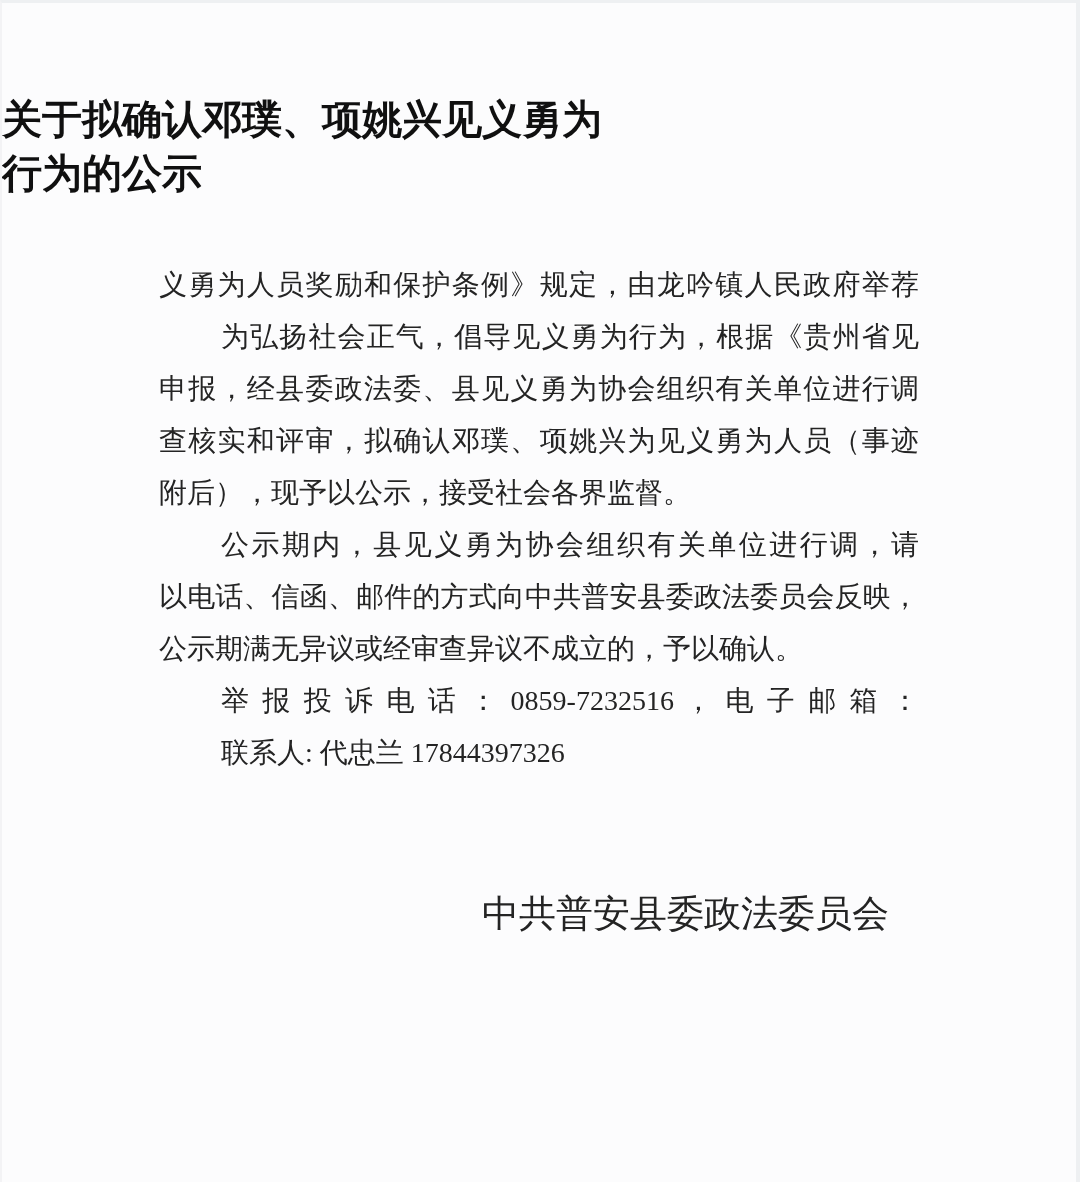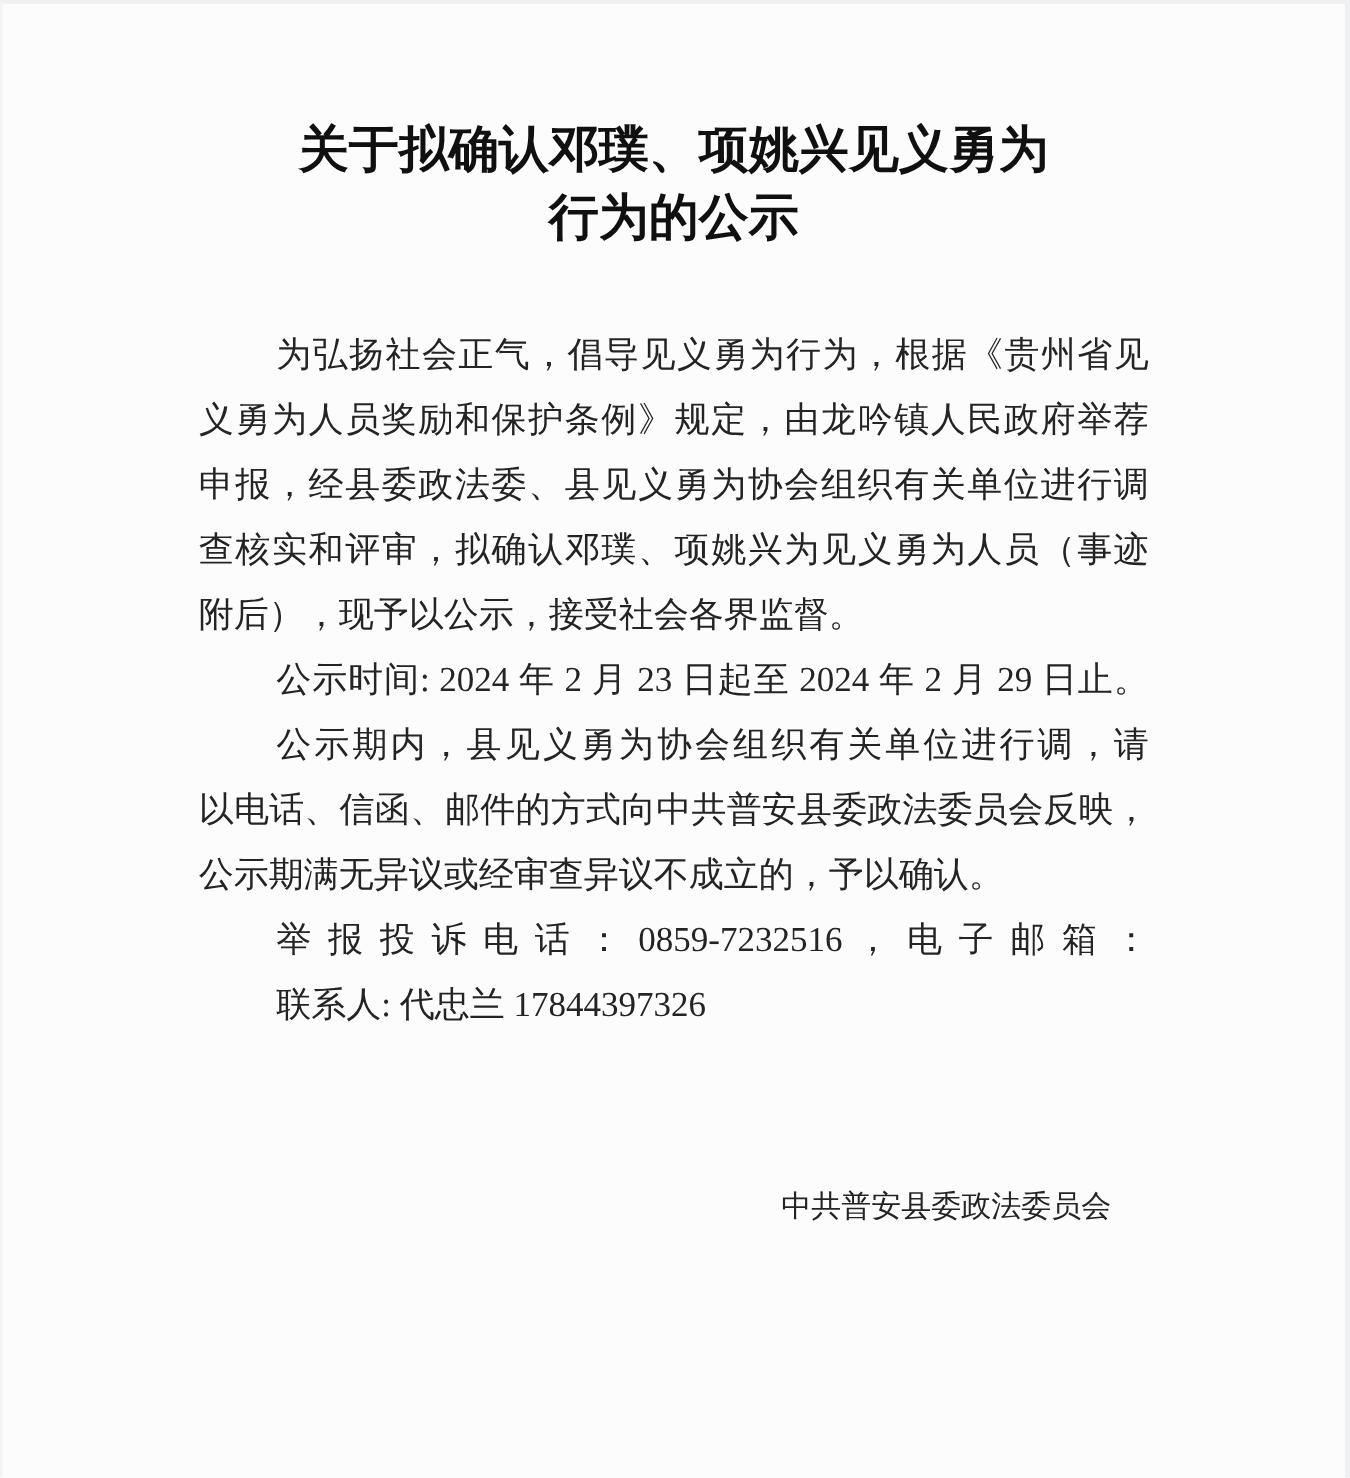--- a/index.html
+++ b/index.html
@@ -15,21 +15,21 @@
     box-sizing: border-box;
     border-top: 3px solid #eef0f2;
     border-left: 2px solid #f3f3f5;
     border-right: 4px solid #eef0f2;
     overflow: hidden;
   }
   .doc {
     padding-top: 90px;
   }
   .title-block {
-    text-align: center;
+    text-align: left;
   }
   .title-line {
     font-size: 40px;
     font-weight: bold;
     line-height: 54px;
     color: #101010;
     letter-spacing: 0px;
   }
   .body-block {
     width: 760px;
@@ -43,21 +43,21 @@
   }
   .line.j {
     text-align: justify;
     text-align-last: justify;
   }
   .line.ind {
     text-indent: 62px;
   }
   .sign-block {
     margin-top: 109px;
-    font-size: 24px;
+    font-size: 37px;
     line-height: 52px;
     color: #242424;
   }
   .sign-line {
     text-align: right;
   }
   .sig-pad {
     padding-right: 187px;
   }
   .date-pad {
@@ -68,26 +68,25 @@
 <body>
 
 <div class="doc">
 
   <div class="title-block">
     <div class="title-line">关于拟确认邓璞、项姚兴见义勇为</div>
     <div class="title-line">行为的公示</div>
   </div>
 
   <div class="body-block">
+    <div class="line j">义勇为人员奖励和保护条例》规定，由龙吟镇人民政府举荐</div>
     <div class="line j ind">为弘扬社会正气，倡导见义勇为行为，根据《贵州省见</div>
-    <div class="line j">义勇为人员奖励和保护条例》规定，由龙吟镇人民政府举荐</div>
     <div class="line j">申报，经县委政法委、县见义勇为协会组织有关单位进行调</div>
     <div class="line j">查核实和评审，拟确认邓璞、项姚兴为见义勇为人员（事迹</div>
     <div class="line">附后），现予以公示，接受社会各界监督。</div>
-    <div class="line j ind">公示时间: 2024 年 2 月 23 日起至 2024 年 2 月 29 日止。</div>
     <div class="line j ind">公示期内，县见义勇为协会组织有关单位进行调，请</div>
     <div class="line j">以电话、信函、邮件的方式向中共普安县委政法委员会反映，</div>
     <div class="line">公示期满无异议或经审查异议不成立的，予以确认。</div>
     <div class="line j ind">举 报 投 诉 电 话 ： 0859-7232516 ， 电 子 邮 箱 ：</div>
     <div class="line ind">联系人: 代忠兰 17844397326</div>
   </div>
 
   <div class="sign-block">
     <div class="sign-line sig-pad">中共普安县委政法委员会</div>
   </div>

